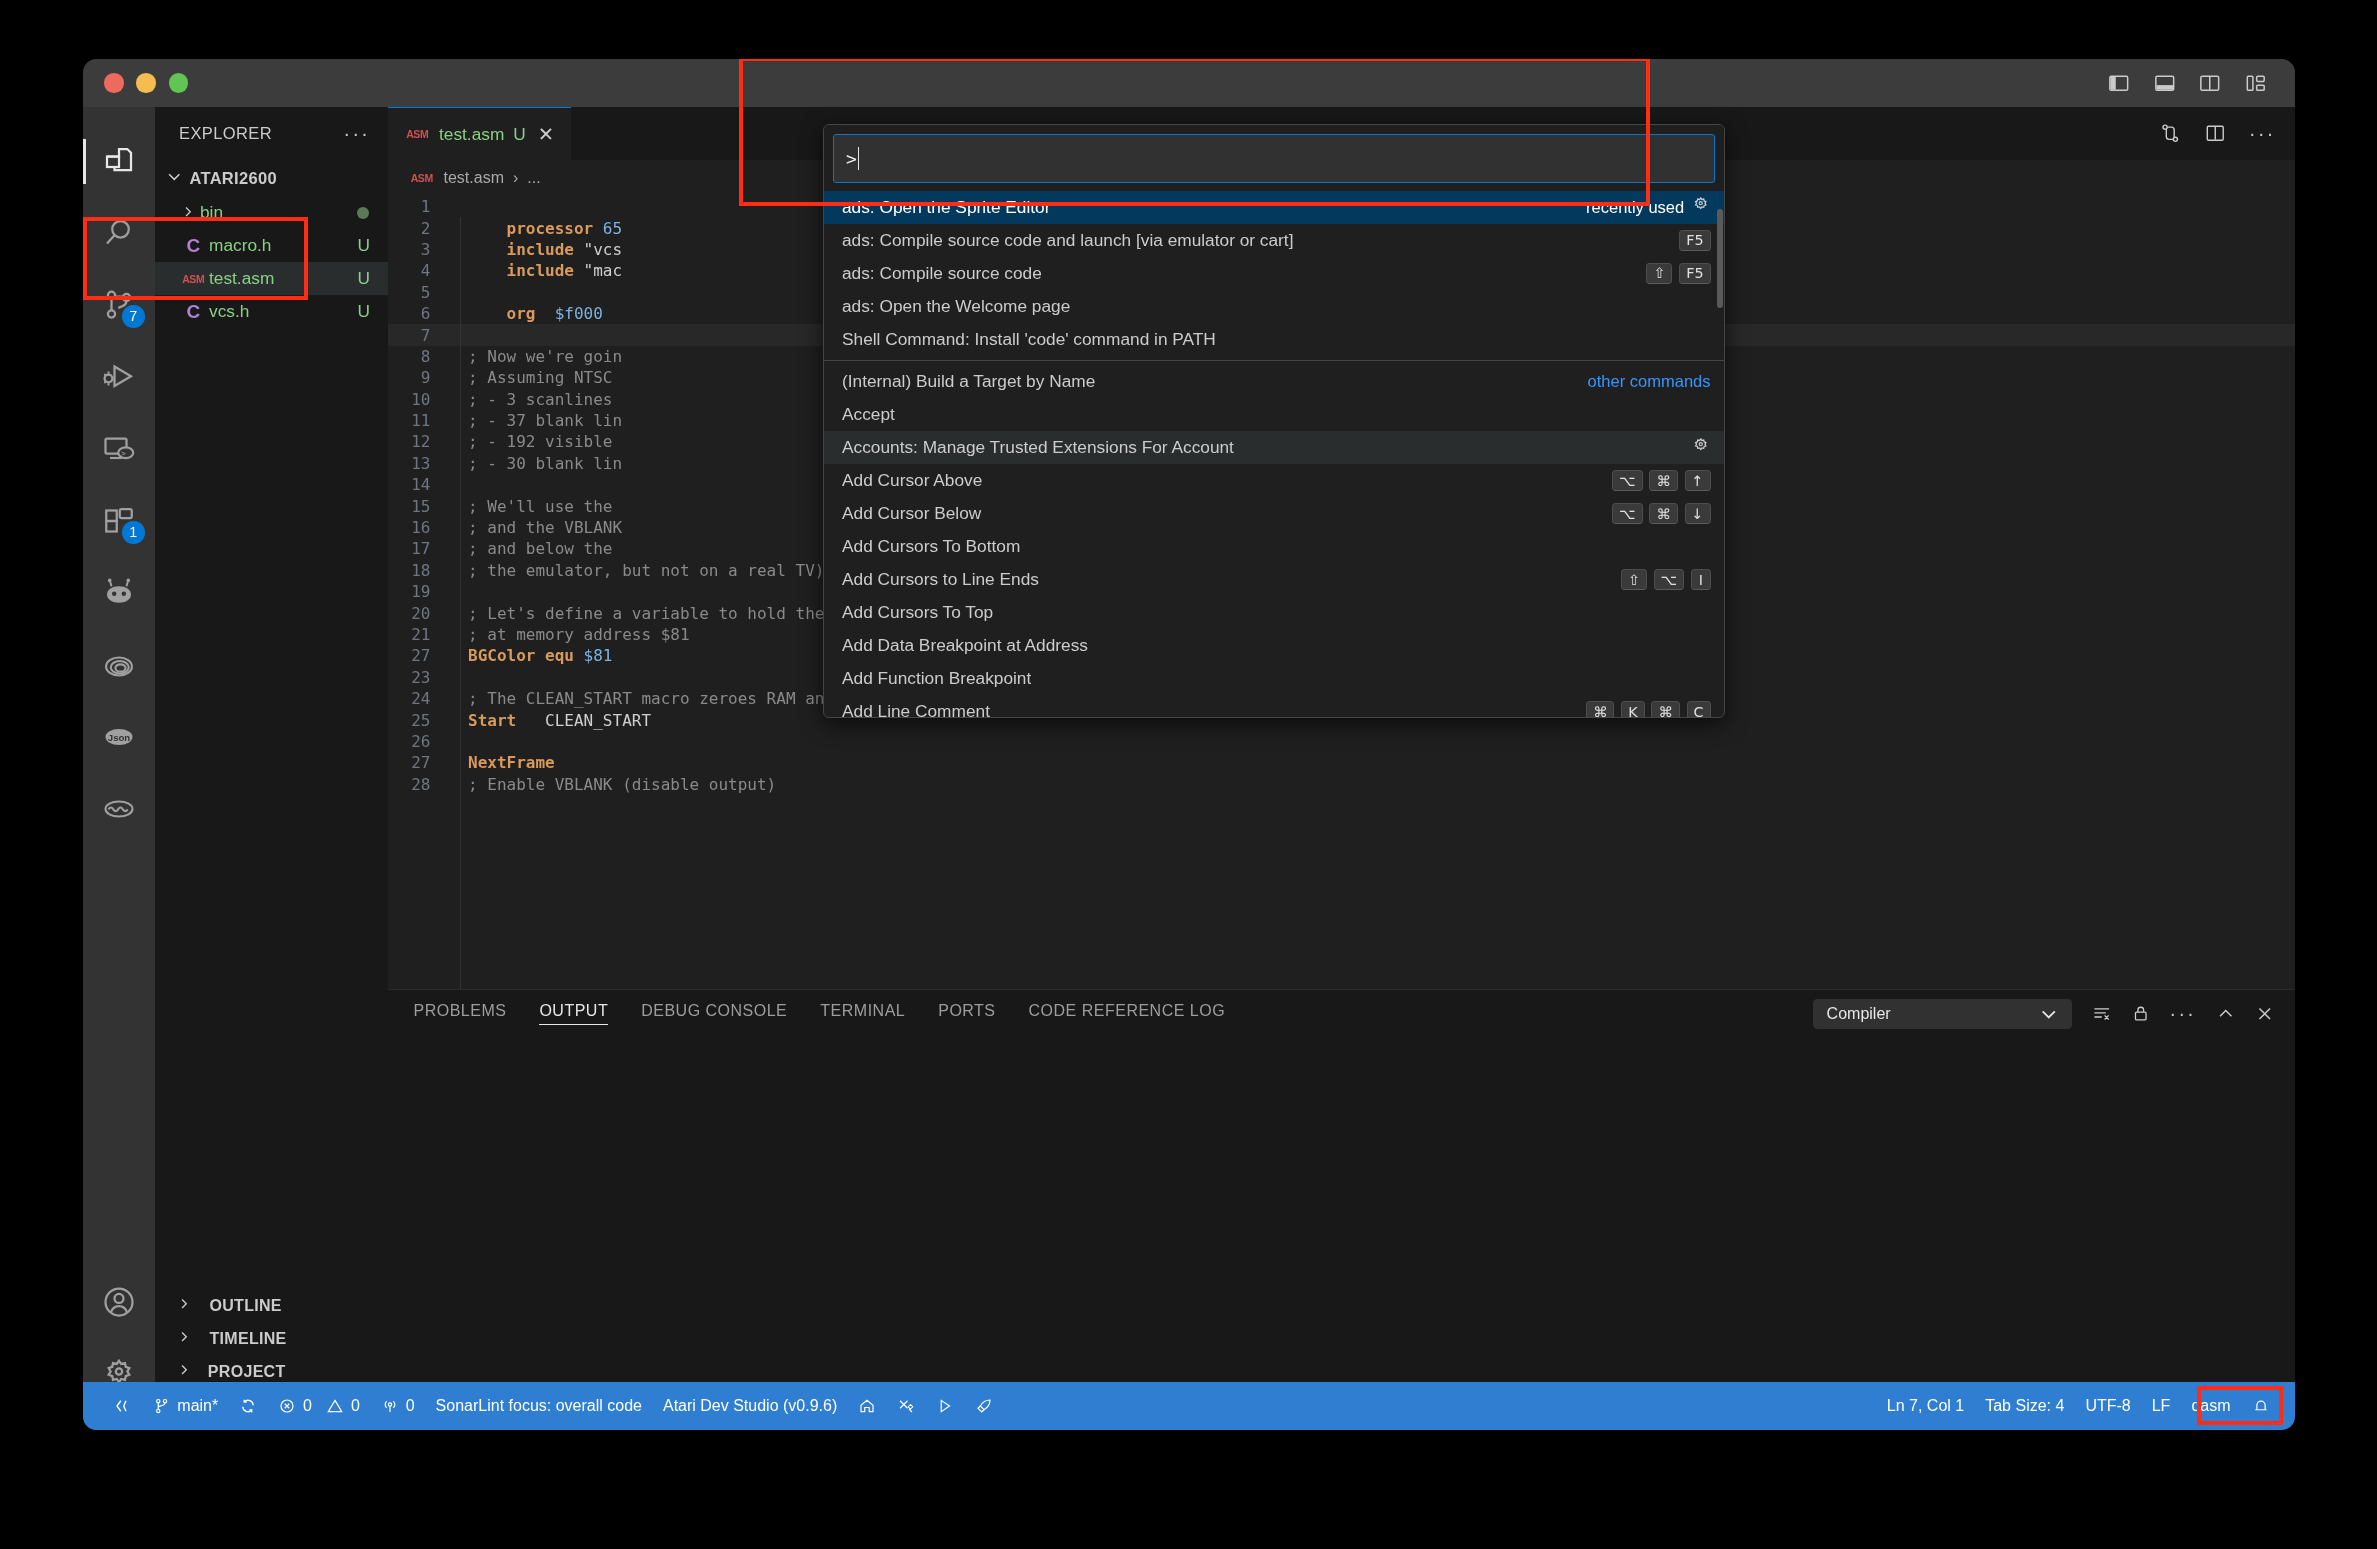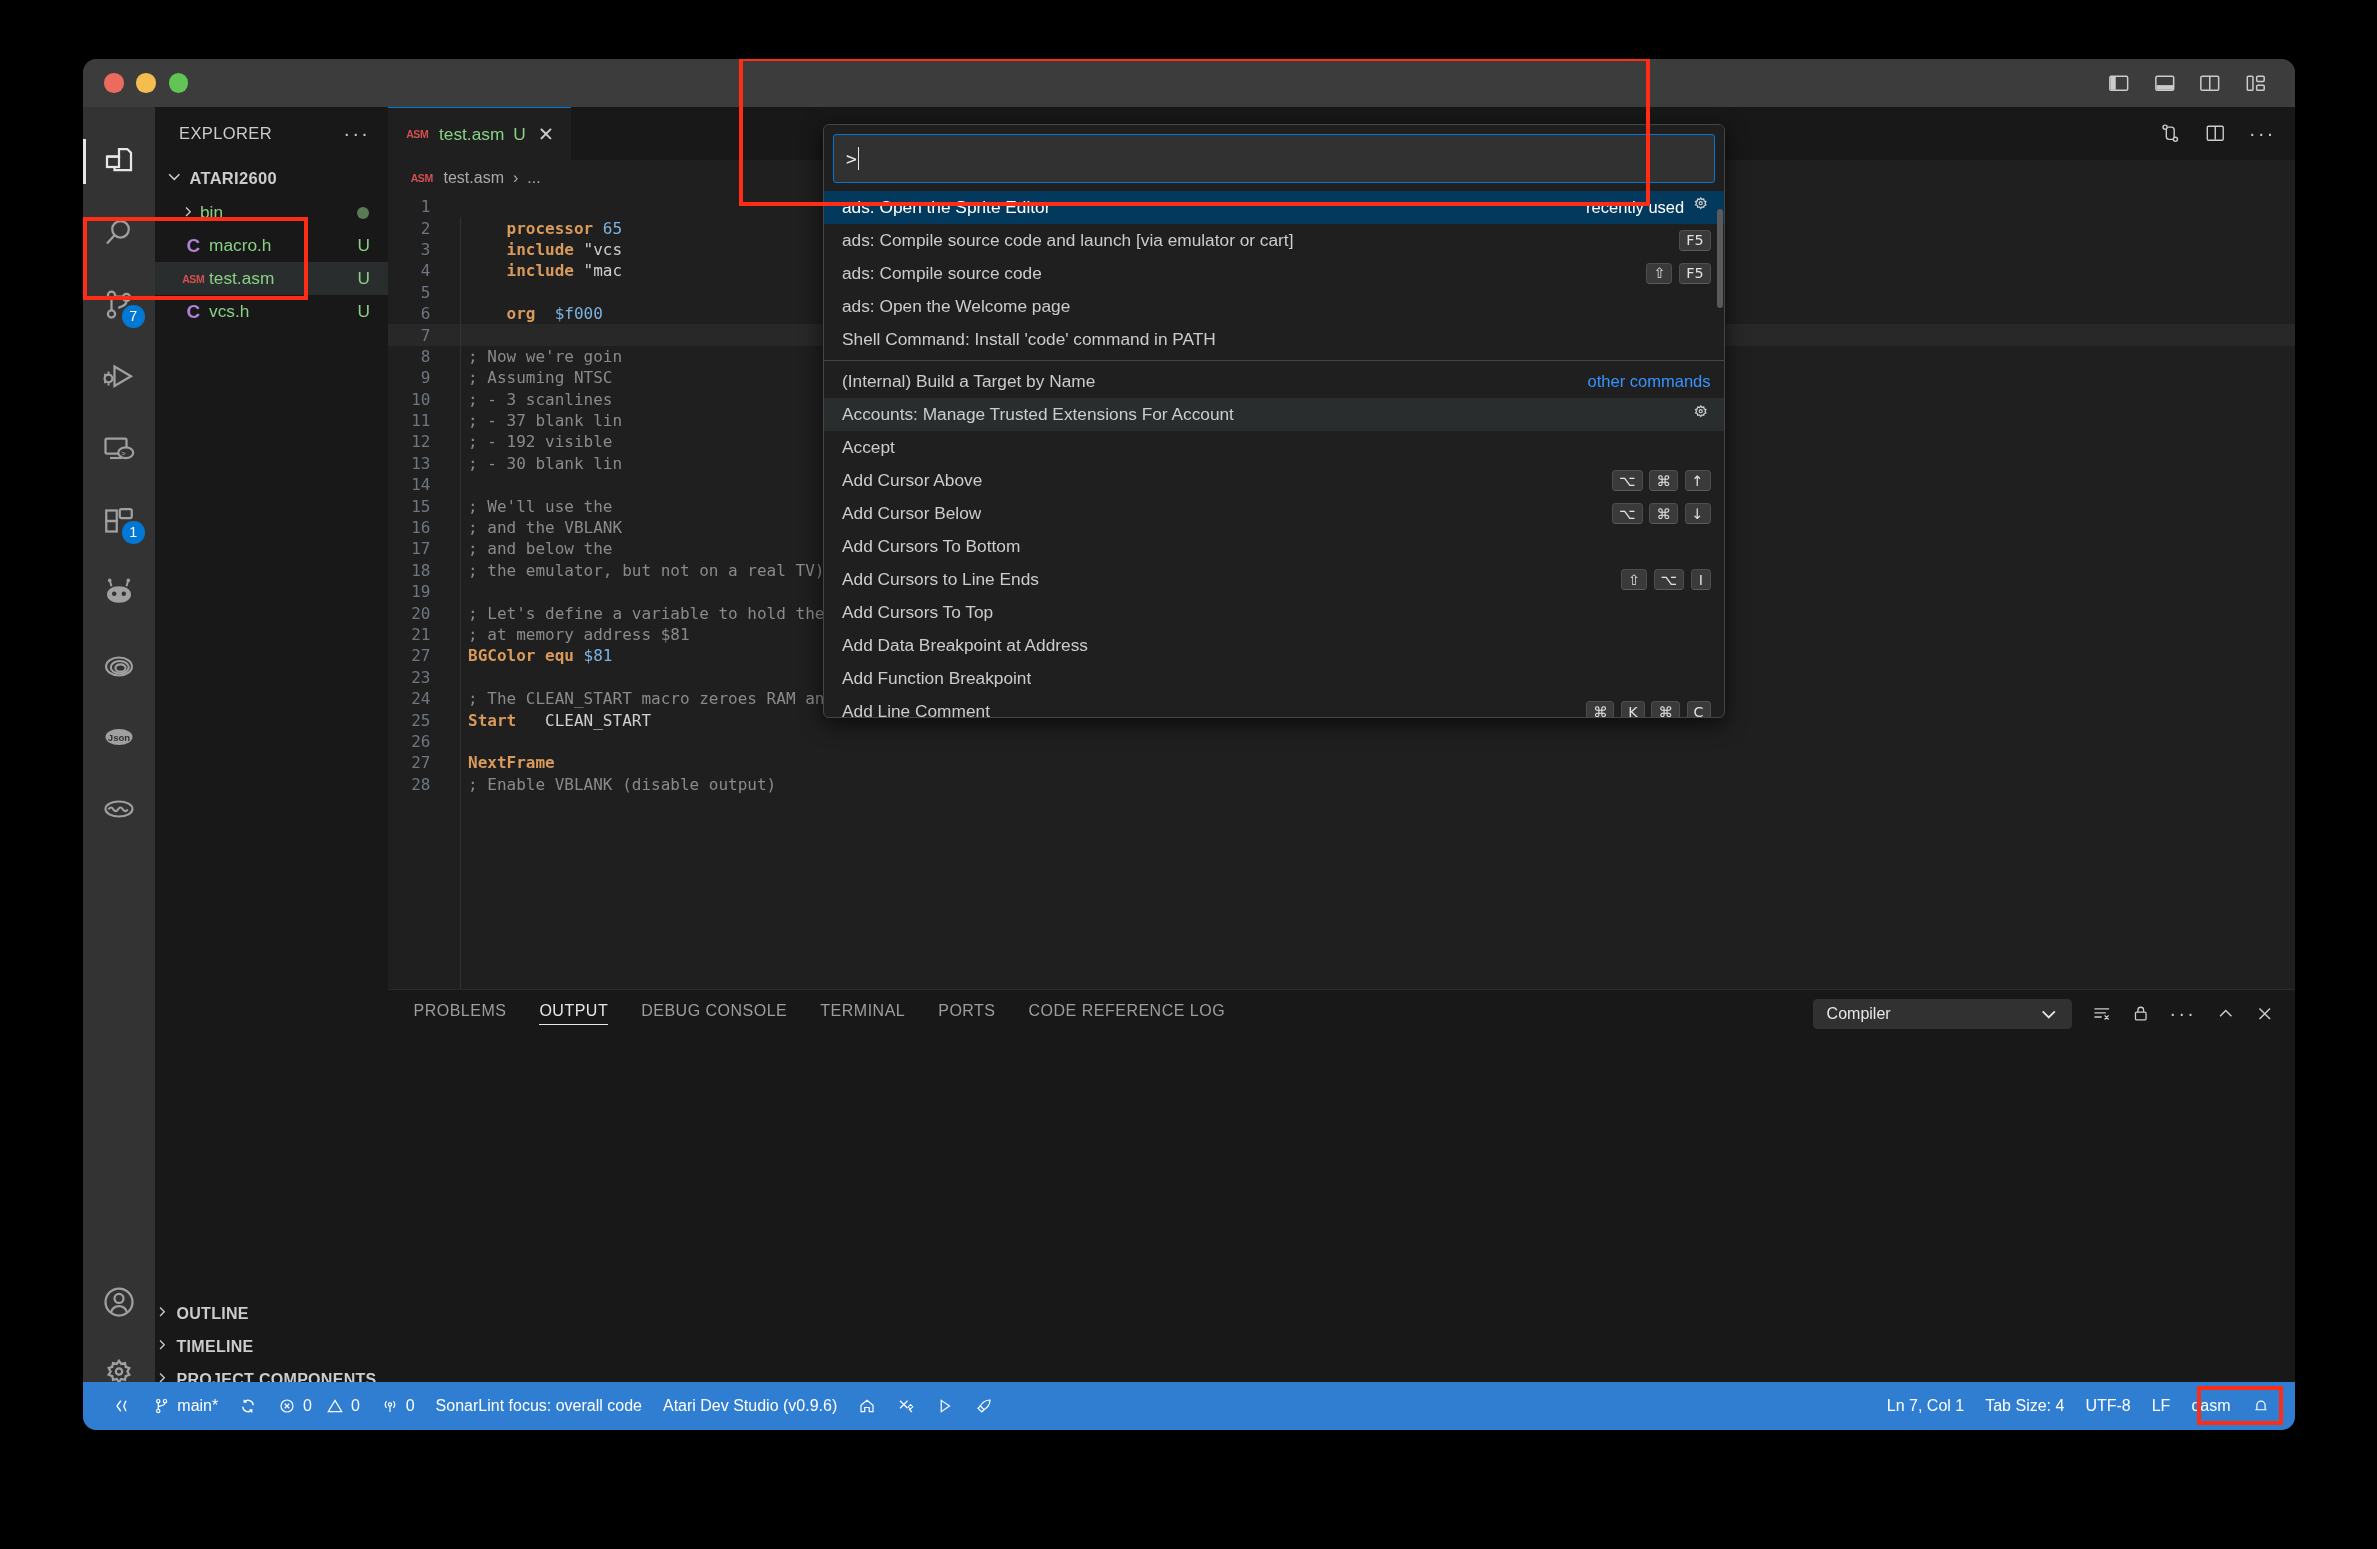--- a/index.html
+++ b/index.html
@@ -47,21 +47,21 @@
   .row.sel{background:#2a2d2e;}
   .row .chev{color:#cccccc;font-size:15px;width:16.5px;display:inline-block;}
   .ficon{width:25.5px;display:inline-block;text-align:center;font-weight:bold;}
   .ficon.c{color:#b180d7;font-size:19px;}
   .ficon.asm{color:#d1504f;font-size:10.5px;letter-spacing:-0.4px;}
   .rname{margin-left:3px;}
   .rstat{position:absolute;right:18px;color:#89d185;font-size:17.3px;}
   .dot-green{position:absolute;right:19.5px;width:12px;height:12px;border-radius:50%;background:#5a7a55;}
 
   .sb-bottom{position:absolute;left:0;bottom:0;width:233px;background:#181818;}
-  .sec{height:33px;display:flex;align-items:center;gap:5px;padding-left:0;
+  .sec{height:33px;display:flex;gap:16px;padding-left:22px;
        color:#cccccc;font-size:16px;font-weight:bold;letter-spacing:0.3px;}
   .sec .chev{color:#cccccc;font-size:14.3px;width:16.5px;}
 
   
   .editor{position:absolute;left:305px;top:48px;right:0;bottom:0;background:#1f1f1f;}
   .tabsrow{height:53px;background:#181818;display:flex;align-items:stretch;position:relative;}
   .tab{display:flex;align-items:center;gap:9px;padding:0 16.5px;background:#1f1f1f;
        border-top:1.5px solid #0078d4;box-sizing:border-box;}
   .tab .tname{color:#89d185;font-size:17.3px;}
   .tab .tu{color:#89d185;font-size:17.3px;}
@@ -641,32 +641,32 @@
             <span class="plabel">Shell Command: Install 'code' command in PATH</span>
             <span class="pright"></span>
           </div>
           <div class="pal-sep"></div>
           <div class="pitem">
             <span class="plabel">(Internal) Build a Target by Name</span>
             <span class="pright">
               <span class="other">other commands</span>
             </span>
           </div>
+          <div class="pitem">
+            <span class="plabel">Accept</span>
+            <span class="pright"></span>
+          </div>
           <div class="pitem hover">
             <span class="plabel">Accounts: Manage Trusted Extensions For Account</span>
             <span class="pright">
               <span><svg class="gear-s" viewBox="0 0 24 24">
                   <path d="M12 3.6l1.4 1.9 2.3-.5.5 2.3 2.2.8-1.2 2 1.2 2-2.2.8-.5 2.3-2.3-.5L12 16.6l-1.4-1.9-2.3.5-.5-2.3-2.2-.8 1.2-2-1.2-2 2.2-.8.5-2.3 2.3.5z" fill="none" stroke="#cfcfcf" stroke-width="1.5"></path>
                   <circle cx="12" cy="10.1" r="1.9" fill="none" stroke="#cfcfcf" stroke-width="1.5"></circle>
                 </svg></span>
             </span>
-          </div>
-          <div class="pitem">
-            <span class="plabel">Accept</span>
-            <span class="pright"></span>
           </div>
           <div class="pitem">
             <span class="plabel">Add Cursor Above</span>
             <span class="pright">
               <span class="key">⌥</span>
               <span class="key">⌘</span>
               <span class="key">↑</span>
             </span>
           </div>
           <div class="pitem">

